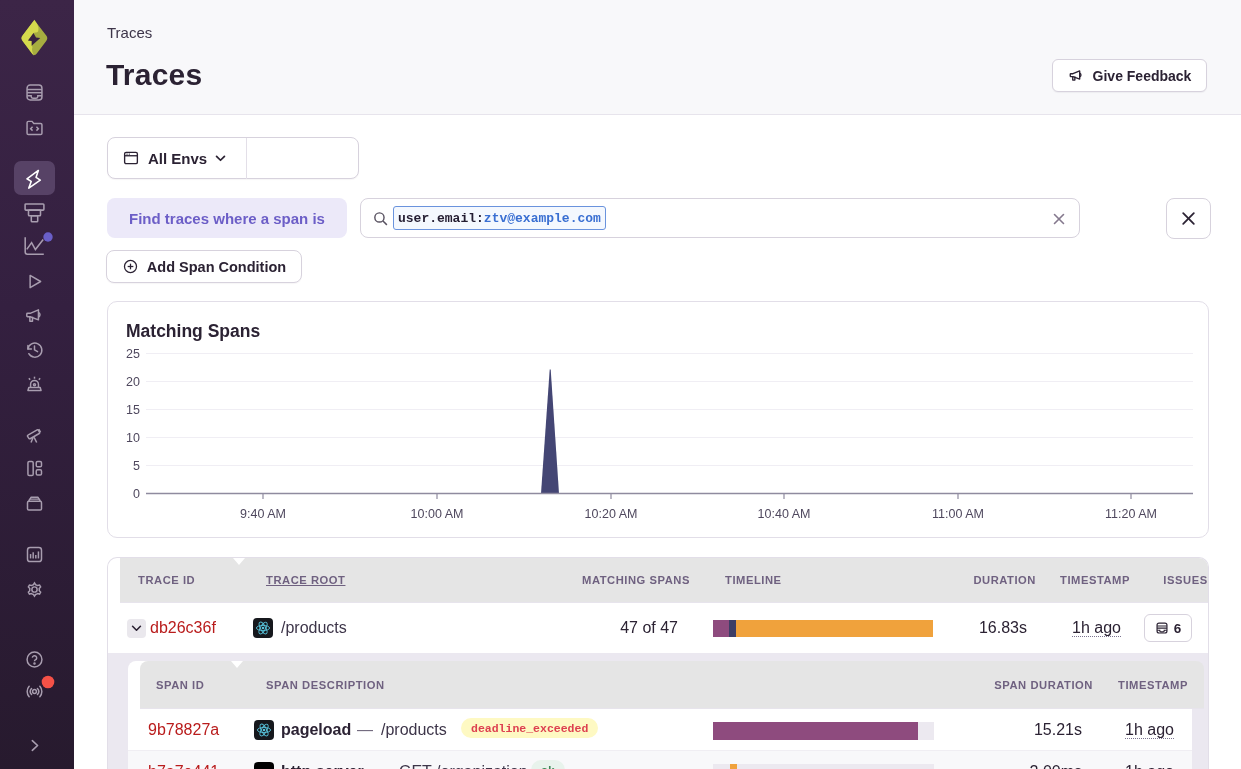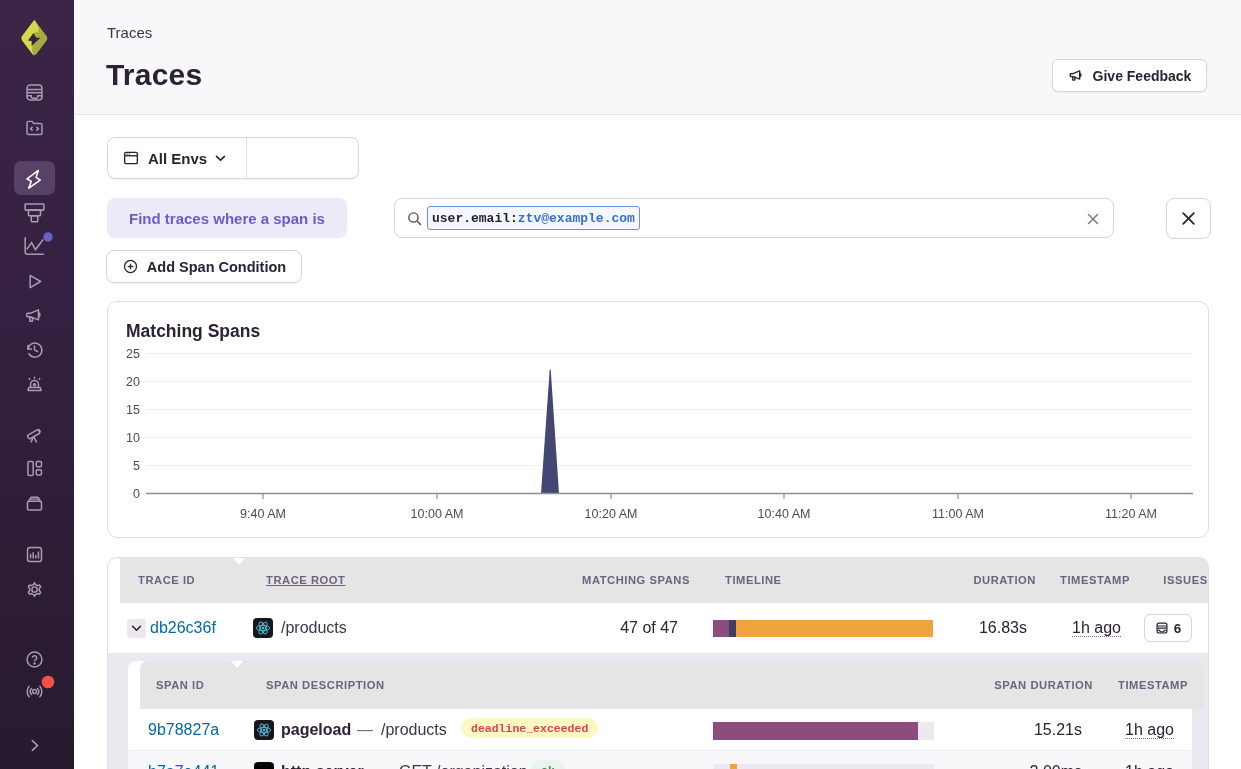--- a/index.html
+++ b/index.html
@@ -25,21 +25,21 @@
     border:1px solid #d7d2dd; border-radius:8px; box-shadow:0 1px 1px rgba(40,30,60,.04);
     display:flex; align-items:center; color:#2b2233; font-weight:700; font-size:15px; }
   #pagefilter .seg { display:flex; align-items:center; gap:8px; padding:0 14px; height:100%; white-space:nowrap; }
   #pagefilter .div { width:1px; height:41px; background:#e3dfe8; }
   .chev { width:11px; height:7px; }
   
   #span-pill { position:absolute; left:33px; top:198px; width:240px; height:40px; background:#ece9f9;
     border-radius:8px; display:flex; align-items:center; justify-content:center;
     color:#6c5ec7; font-weight:700; font-size:15px; }
   #searchbar { position:absolute; left:286px; top:198px; width:720px; height:40px; background:#fff;
-    border:1px solid #d7d2dd; border-radius:8px; display:flex; align-items:center;margin-left:34px; }
+    border:1px solid #d7d2dd; border-radius:8px; display:flex; align-items:center; }
   #searchbar .mag { margin:0 4px 0 11px; }
   .token { display:inline-flex; height:24px; align-items:center; padding:0 4px;
     border:1px solid #6a93dd; background:#f4f8fe; border-radius:3px;
     font-family:"Liberation Mono", monospace; font-size:13px; font-weight:700; color:#241d32; }
   .token .val { color:#3a6fd2; }
   #searchbar .clear { position:absolute; right:12px; top:12px; }
   #xbtn { position:absolute; left:1092px; top:198px; width:45px; height:41px; background:#fff;
     border:1px solid #d7d2dd; border-radius:8px; display:flex; align-items:center; justify-content:center; }
   #addspan { position:absolute; left:32px; top:250px; width:196px; height:33px; background:#fff;
     border:1px solid #d7d2dd; border-radius:8px; box-shadow:0 1px 1px rgba(40,30,60,.04);
@@ -47,21 +47,21 @@
     font-size:14.5px; font-weight:700; color:#2b2233; }
   
   #chart-panel { position:absolute; left:33px; top:301px; width:1102px; height:237px; background:#fff;
     border:1px solid #e2dee8; border-radius:10px; }
   #chart-title { position:absolute; left:18px; top:19px; font-size:17.5px; font-weight:700; color:#2b2233; }
   
   #table-panel { position:absolute; left:33px; top:557px; width:1102px; height:260px; background:#fff;
     border:1px solid #e2dee8; border-radius:10px 10px 0 0; border-bottom:none; overflow:hidden; }
   .thead { position:absolute; left:12px; width:1100px; background:#e5e5e5; }
   .hcell { position:absolute; font-size:11.2px; font-weight:700; color:#6f6180; letter-spacing:.55px; }
-  .blue { color:#0369a1; }
+  .blue { color:#b91c1c; }
   .cellrow { position:absolute; font-size:16px; color:#2b2233; }
   .dotted { border-bottom:1px dotted #7b7490; }
   .badge { display:inline-block; font-family:"Liberation Mono", monospace; font-size:11.5px; font-weight:700;
     padding:3.5px 10px; border-radius:11px; }
   .badge.red { background:#fef9c3; color:#dd4050; }
   .badge.green { background:#e8f3ec; color:#3d8857; }
   .appicon { position:absolute; width:20px; height:20px; border-radius:4px; background:#16181d; }
   #nested { position:absolute; left:0; top:95px; width:1100px; height:165px; background:#ebe8f0; }
   #ntable { position:absolute; left:20px; top:8px; width:1064px; height:157px; background:#fff; border-radius:8px 8px 0 0; }
 </style>

